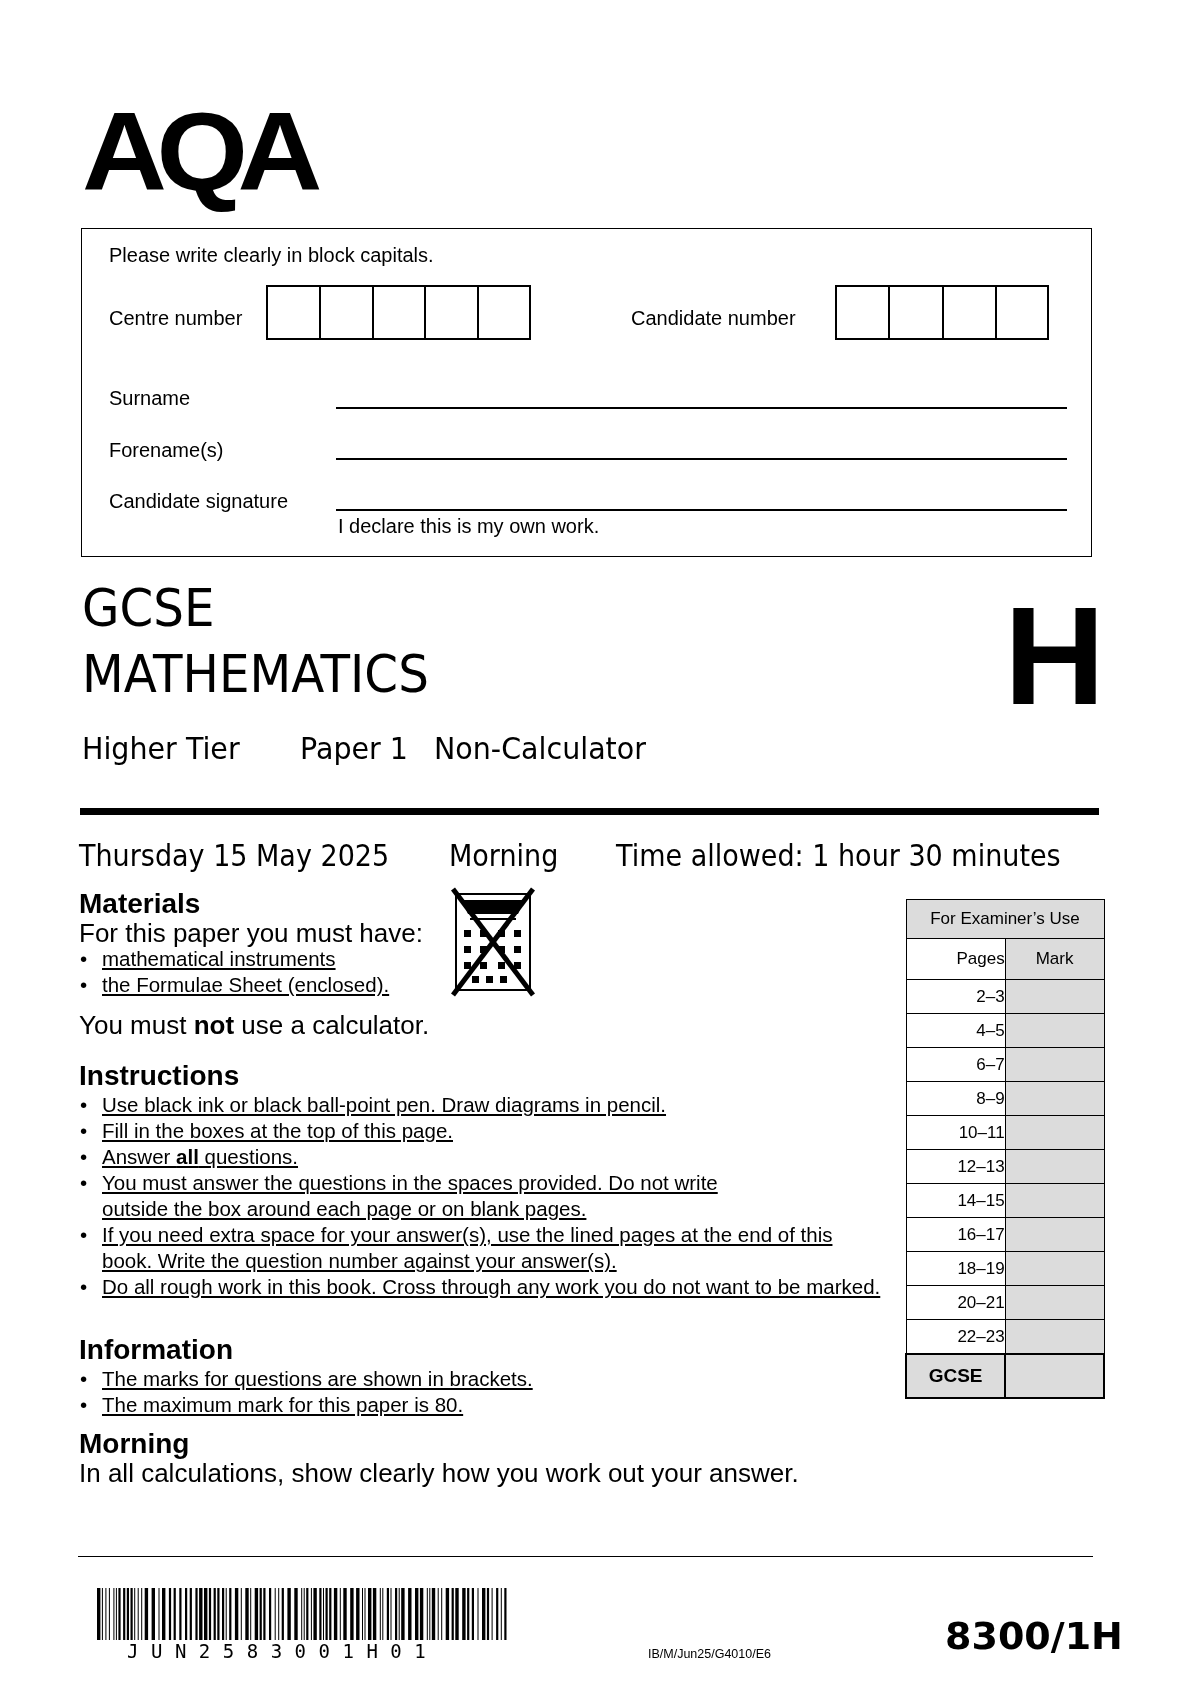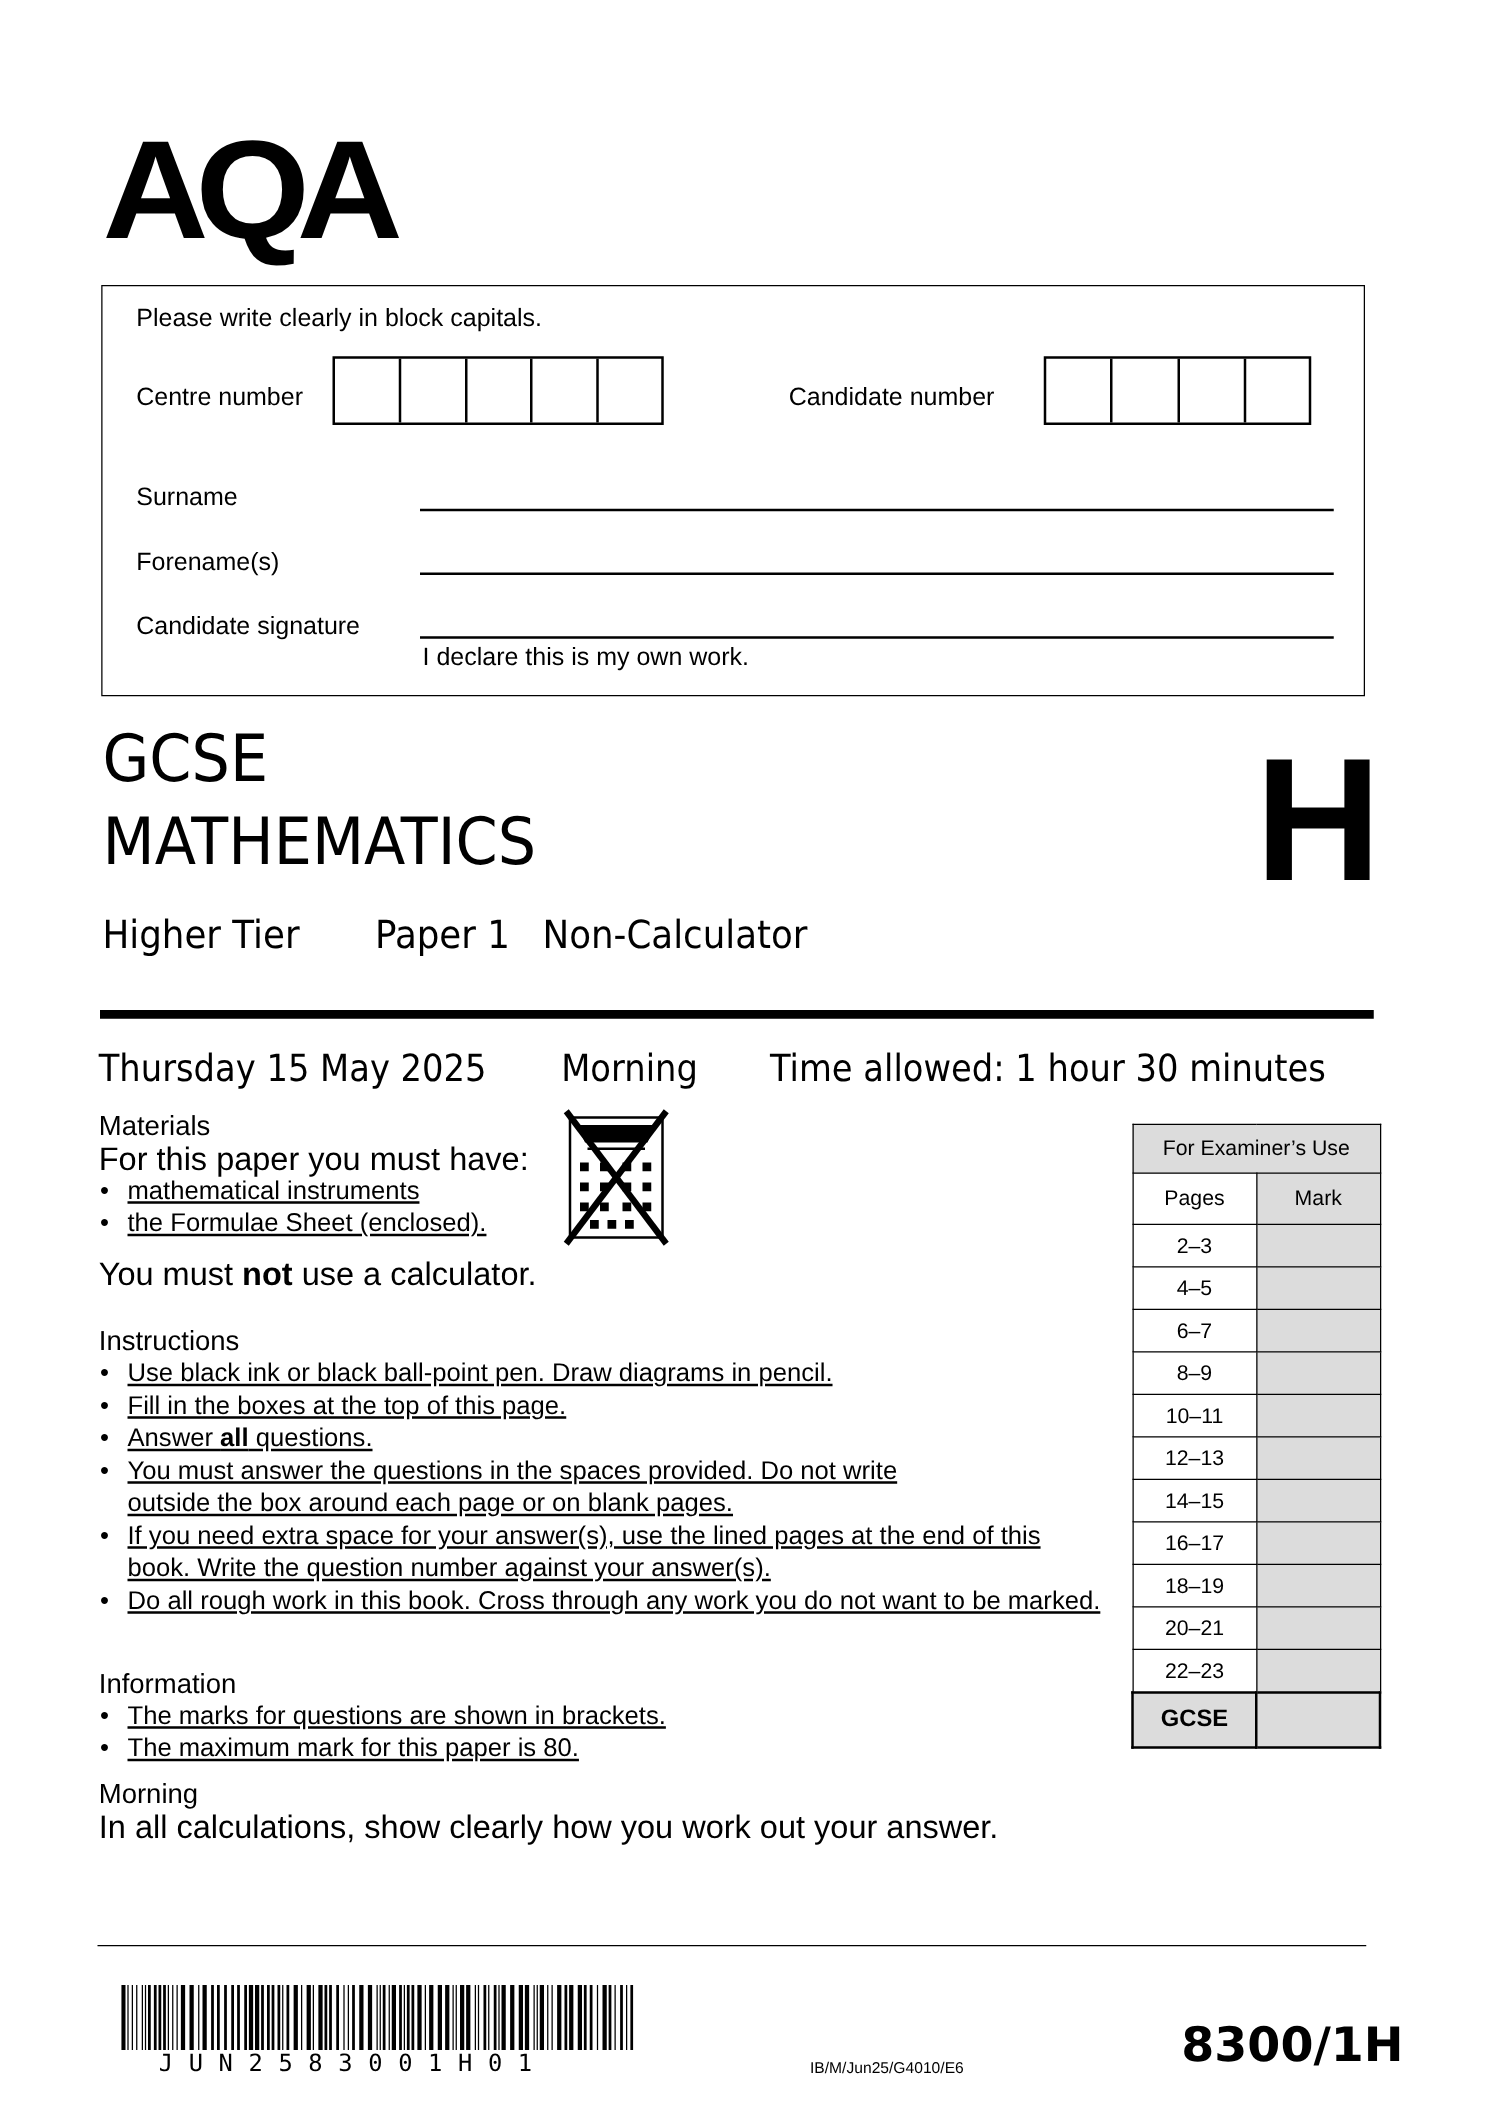--- a/index.html
+++ b/index.html
@@ -20,33 +20,33 @@
     .num-box:last-child { border-right: none; }
     .line { height: 0; border-top: 2px solid #000; }
     .gcse { left: 82px; top: 578px; font-size: 52px; font-family: "DejaVu Sans", sans-serif; transform: scaleX(0.93); transform-origin: left top; }
     .maths { left: 82px; top: 644px; font-size: 52px; font-family: "DejaVu Sans", sans-serif; transform: scaleX(0.93); transform-origin: left top; }
     .tier-letter { left: 1004px; top: 586px; font-size: 140px; font-weight: bold; line-height: 1; }
     .subline { top: 730px; font-size: 31px; font-family: "DejaVu Sans", sans-serif; transform: scaleX(0.92); transform-origin: left top; }
     .thick-rule { left: 80px; top: 808px; width: 1019px; height: 7px; background: #000; }
     .dateline { top: 838px; font-size: 30px; font-family: "DejaVu Sans", sans-serif; transform: scaleX(0.9); transform-origin: left top; }
 
     
-    .sec-title { font-size: 22px; font-weight: normal; }
+    .sec-title { font-size: 28px; font-weight: bold; }
     .body-text { font-size: 26px; line-height: 26px; }
     ul.bullets { list-style: none; margin: 0; padding: 0; text-decoration: underline; }
     ul.bullets li { position: relative; padding-left: 23px; font-size: 20.5px; line-height: 26px; }
     ul.bullets li::before { content: "\2022"; position: absolute; left: 1px; top: 0; }
 
     
     .exam-table { left: 905px; top: 899px; width: 200px; border-collapse: collapse; font-size: 17px; }
     .exam-table td, .exam-table th { border: 1px solid #000; text-align: center; height: 33px; padding: 0; font-weight: normal; }
     .exam-table .hdr { background: #dcdcdc; height: 38px; }
     .exam-table .colhdr { height: 40px; }
     .exam-table .mark { background: #dcdcdc; width: 99px; }
-    .exam-table .pages { width: 99px; background: #fff; }
+    .exam-table .pages { width: 99px; background: #fff; text-align: right; }
     .exam-table .total td { border: 2px solid #000; height: 42px; background: #dcdcdc; font-weight: bold; font-size: 19px; }
 
     .thin-rule { left: 78px; top: 1556px; width: 1015px; height: 1px; background: #000; }
 
     .barcode { left: 97px; top: 1588px; width: 410px; height: 52px; }
     .barcode-text { left: 127px; top: 1640px; font-family: "DejaVu Sans Mono", monospace; font-size: 19px; letter-spacing: 12.5px; }
     .ref-code { left: 648px; top: 1647px; font-size: 12.5px; }
     .paper-code { left: 945px; top: 1614px; font-size: 38px; font-family: "DejaVu Sans", sans-serif; font-weight: bold; }
   </style>
 </head>

